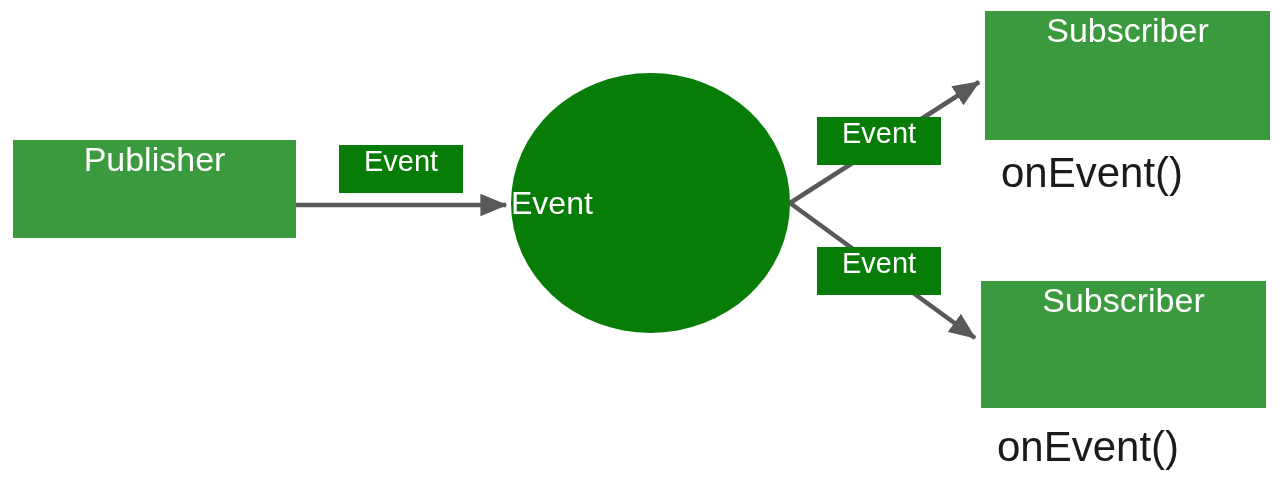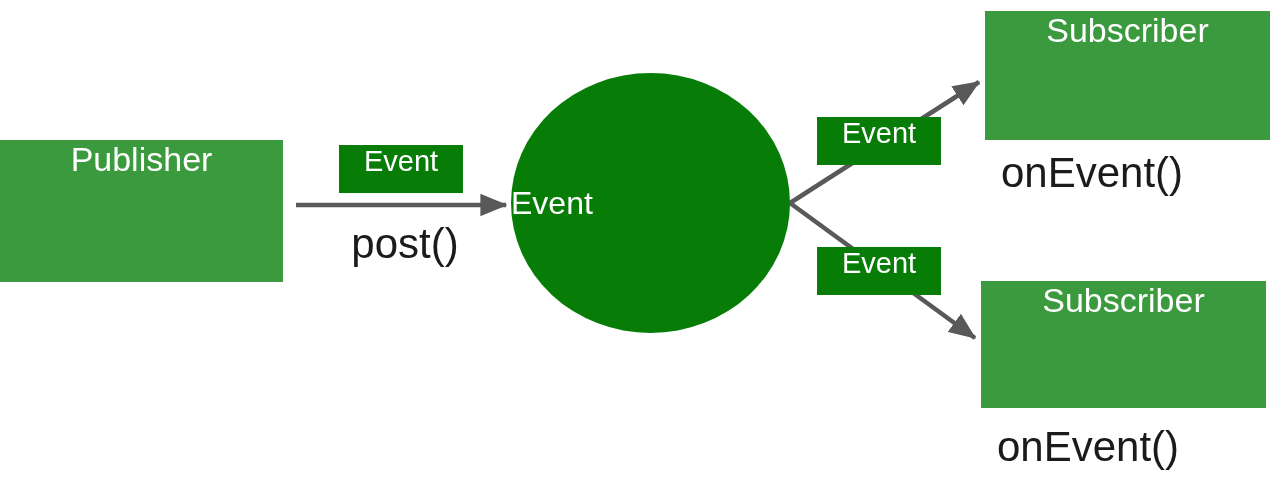--- a/index.html
+++ b/index.html
@@ -51,21 +51,21 @@
   }
   .bus-node {
     left: 511px; top: 73px;
     width: 279px; height: 260px;
     border-radius: 50%;
     background: var(--accent-green);
     flex-direction: column;
     font-size: 32px;
     line-height: 48px;
   }
-  .publisher-node  { left: 0;  top: 140px; width: 283px; height: 142px; }
+  .publisher-node  { left: 13px;  top: 140px; width: 283px; height: 98px; }
   .subscriber-top  { left: 985px; top: 11px;  width: 285px; height: 129px; }
   .subscriber-bot  { left: 981px; top: 281px; width: 285px; height: 127px; }
   .badge-post      { left: 339px; top: 145px; width: 124px; height: 48px; }
   .badge-sub-top   { left: 817px; top: 117px; width: 124px; height: 48px; }
   .badge-sub-bot   { left: 817px; top: 247px; width: 124px; height: 48px; }
   .method-label {
     position: absolute;
     color: var(--label-dark);
     font-size: 42px;
     font-weight: 300;
@@ -93,21 +93,20 @@
   </svg>
 
   <div class="node rect-node publisher-node">
     <span>Publisher</span>
   </div>
 
   <div class="node badge badge-post">
     <span>Event</span>
   </div>
 
-  <div class="method-label post-label">post()</div>
 
   <div class="node bus-node">
     <span>Event</span>
   </div>
 
   <div class="node badge badge-sub-top">
     <span>Event</span>
   </div>
 
   <div class="node badge badge-sub-bot">

